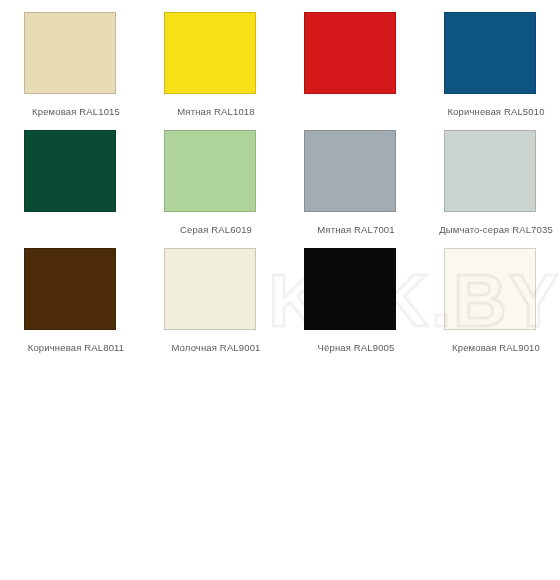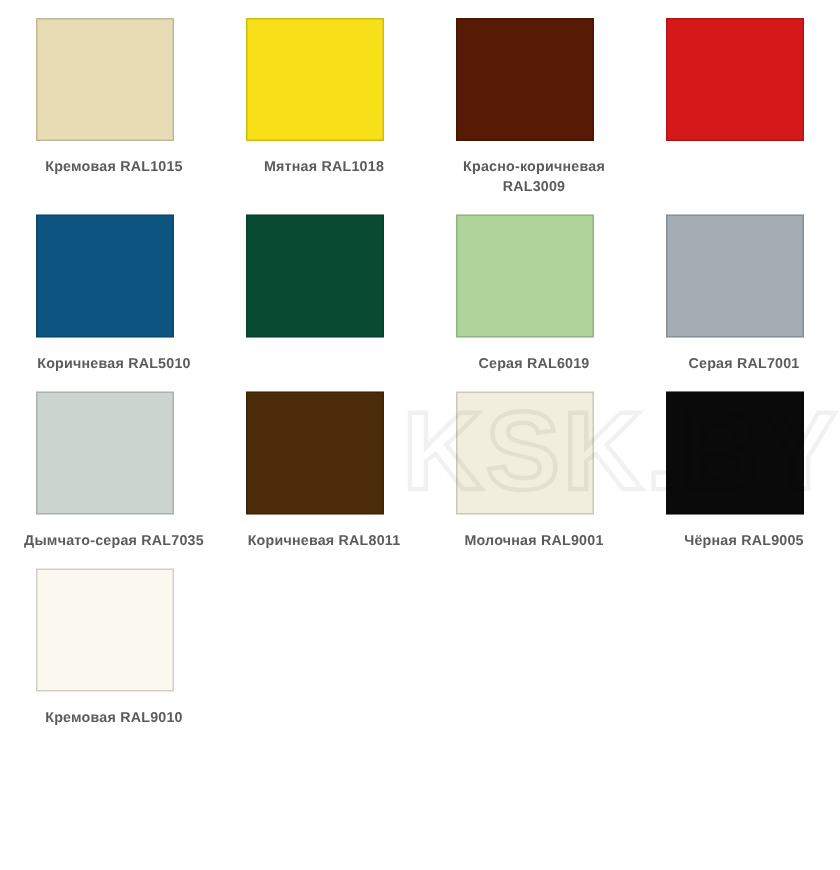--- a/index.html
+++ b/index.html
@@ -43,21 +43,21 @@
   }
 
   .swatch-label {
     margin-top: 11px;
     width: 128px;
     text-align: center;
     font-size: 9.5px;
     line-height: 13px;
     color: #5b5b5b;
     letter-spacing: 0.15px;
-    font-weight: 700;
+    font-weight: 400;
     margin-left: 12px;
   }
 
   #watermark {
     position: absolute;
     left: 0;
     top: 0;
     width: 560px;
     height: 580px;
     z-index: 3;
@@ -85,40 +85,36 @@
 <div id="swatch-grid">
     <div class="swatch-cell">
       <div class="swatch-chip" title="Кремовая RAL1015" style="background-color: rgb(232, 220, 181);"></div>
       <div class="swatch-label">Кремовая RAL1015</div>
     </div>
     <div class="swatch-cell">
       <div class="swatch-chip" title="Жёлтая RAL1018" style="background-color: rgb(247, 224, 23);"></div>
       <div class="swatch-label">Мятная RAL1018</div>
     </div>
     <div class="swatch-cell">
-      <div class="swatch-chip" title="Красно-коричневая RAL3009" style="background-color: rgb(86, 26, 5);"></div>
-      <div class="swatch-label">Красно-коричневая RAL3009</div>
-    </div>
-    <div class="swatch-cell">
       <div class="swatch-chip" title="Красная RAL3020" style="background-color: rgb(213, 25, 27);"></div>
     </div>
     <div class="swatch-cell">
       <div class="swatch-chip" title="Васильковая RAL5010" style="background-color: rgb(14, 84, 128);"></div>
       <div class="swatch-label">Коричневая RAL5010</div>
     </div>
     <div class="swatch-cell">
       <div class="swatch-chip" title="Зелёная RAL6005" style="background-color: rgb(10, 76, 51);"></div>
     </div>
     <div class="swatch-cell">
       <div class="swatch-chip" title="Мятная RAL6019" style="background-color: rgb(174, 212, 154);"></div>
       <div class="swatch-label">Серая RAL6019</div>
     </div>
     <div class="swatch-cell">
       <div class="swatch-chip" title="Серая RAL7001" style="background-color: rgb(163, 171, 179);"></div>
-      <div class="swatch-label">Серая RAL7001</div>
+      <div class="swatch-label">Мятная RAL7001</div>
     </div>
     <div class="swatch-cell">
       <div class="swatch-chip" title="Дымчато-серая RAL7035" style="background-color: rgb(204, 212, 207);"></div>
       <div class="swatch-label">Дымчато-серая RAL7035</div>
     </div>
     <div class="swatch-cell">
       <div class="swatch-chip" title="Коричневая RAL8011" style="background-color: rgb(75, 43, 8);"></div>
       <div class="swatch-label">Коричневая RAL8011</div>
     </div>
     <div class="swatch-cell">

